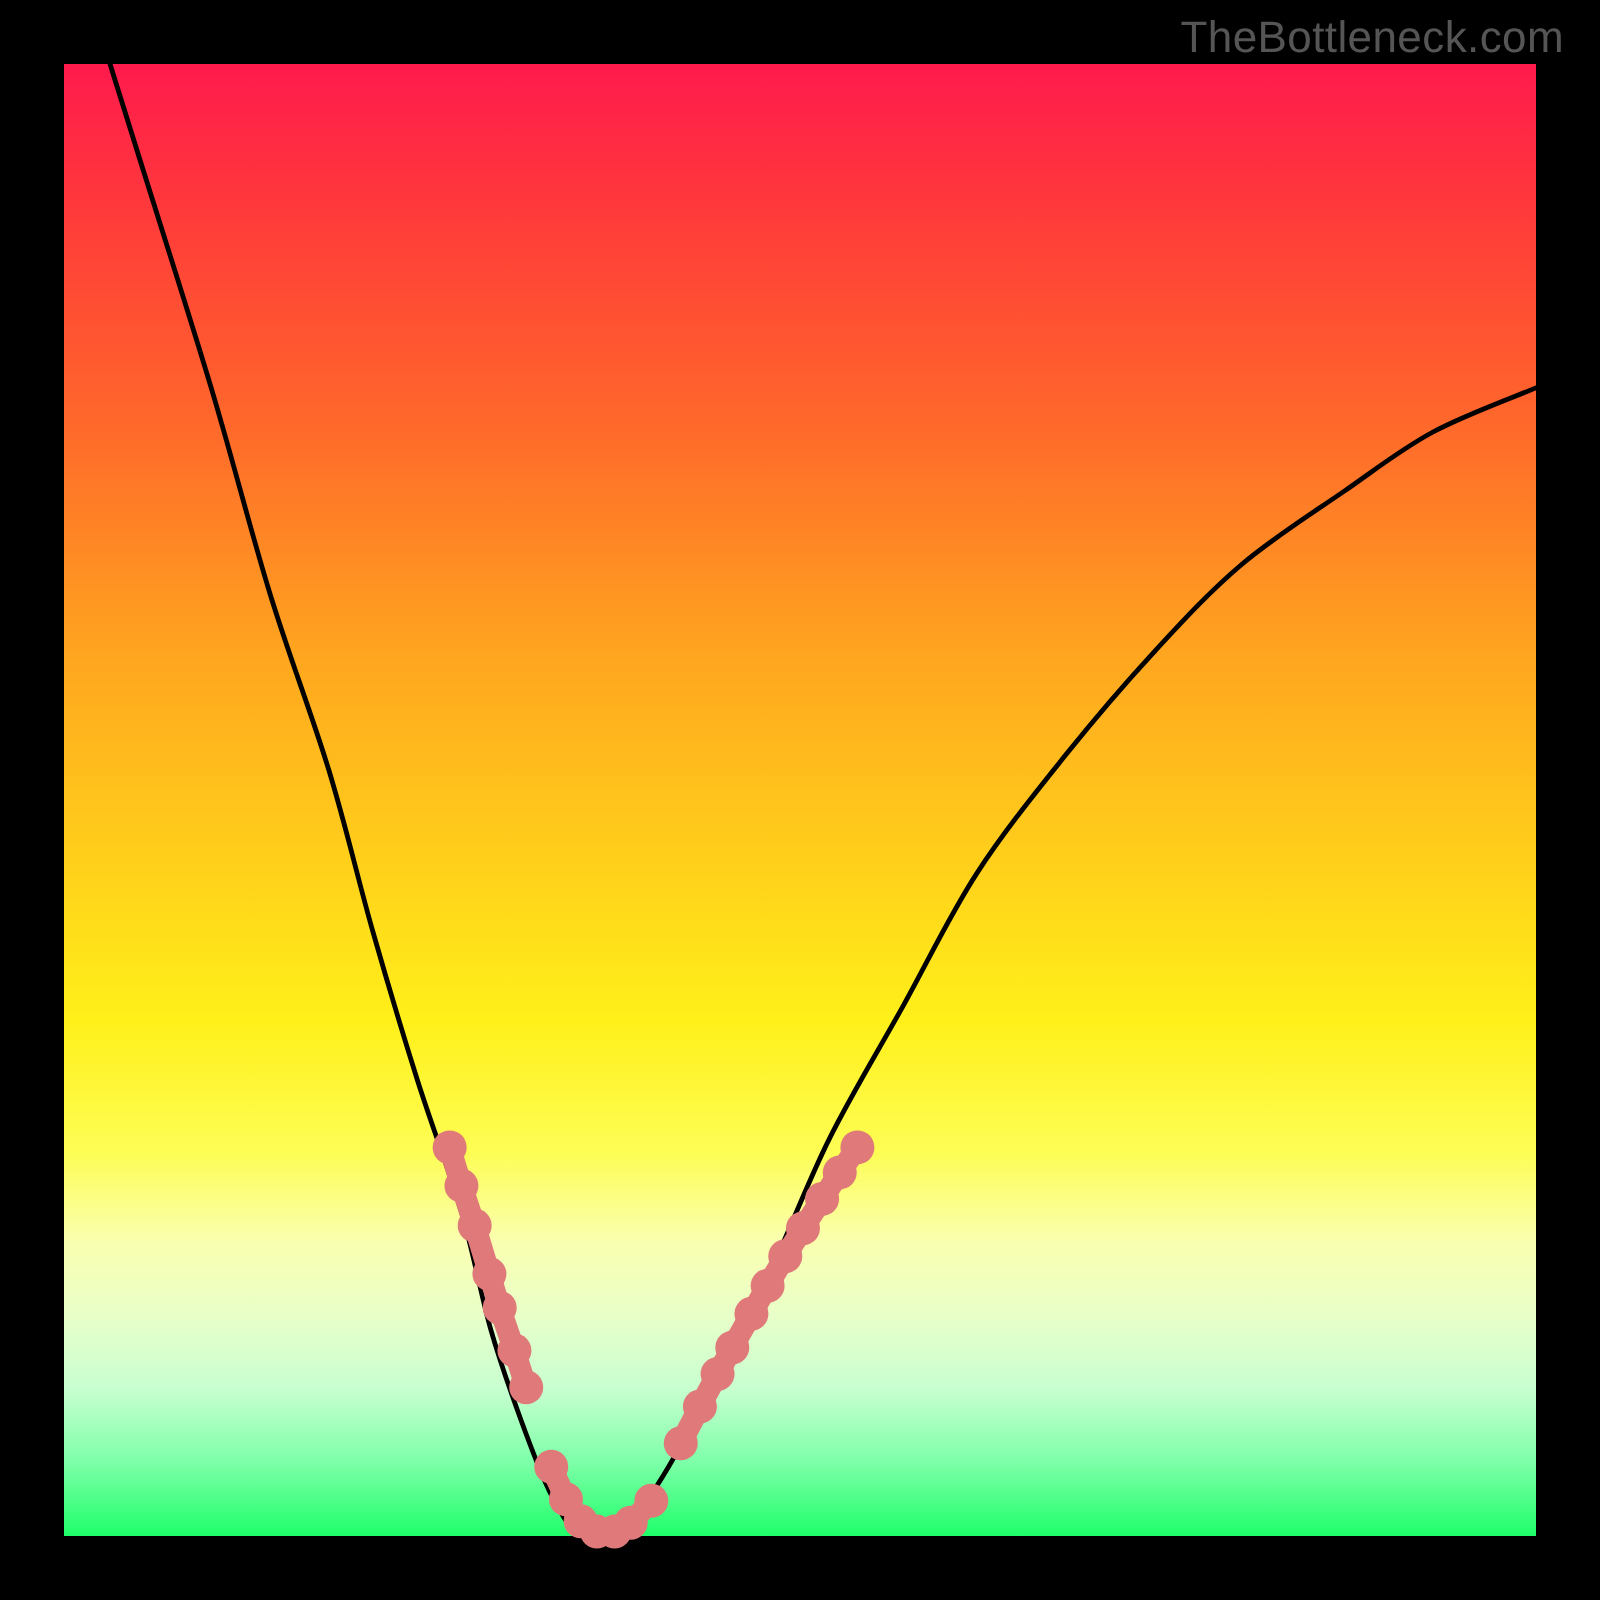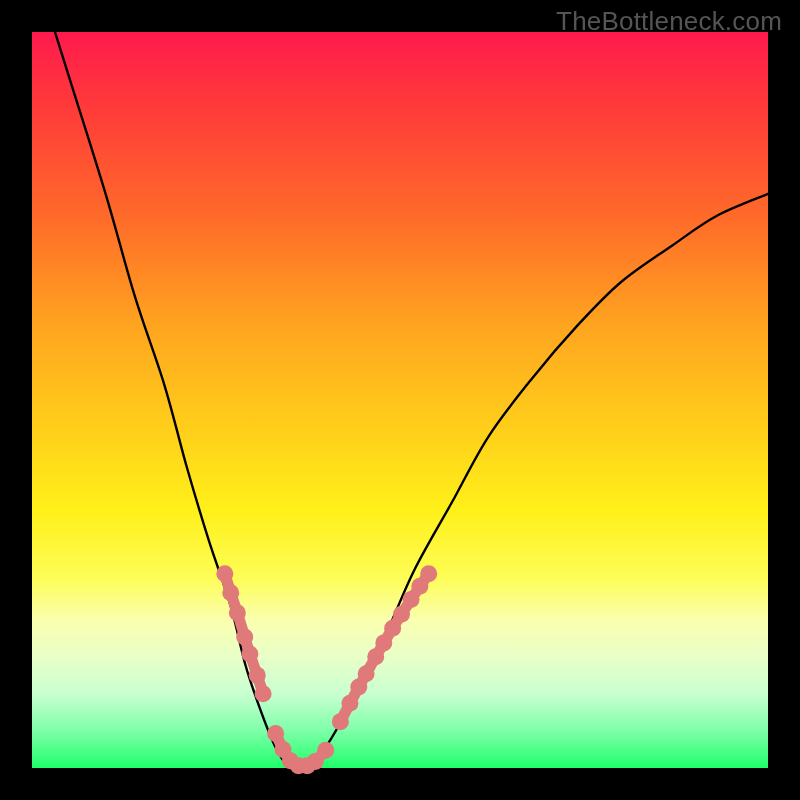--- a/index.html
+++ b/index.html
@@ -37,21 +37,21 @@
       #e8ffc8 85%,
       #c8ffd0 90%,
       #7dffa8 95%,
       #1fff6a 100%);
   }
   .watermark {
     position: absolute;
     top: 6px;
     right: 18px;
     color: #555;
-    font-size: 26px;
+    font-size: 22px;
     font-weight: 500;
     letter-spacing: 0.2px;
     user-select: none;
   }
   svg.curve {
     position: absolute;
     top: 0;
     left: 0;
     width: 736px;
     height: 736px;

